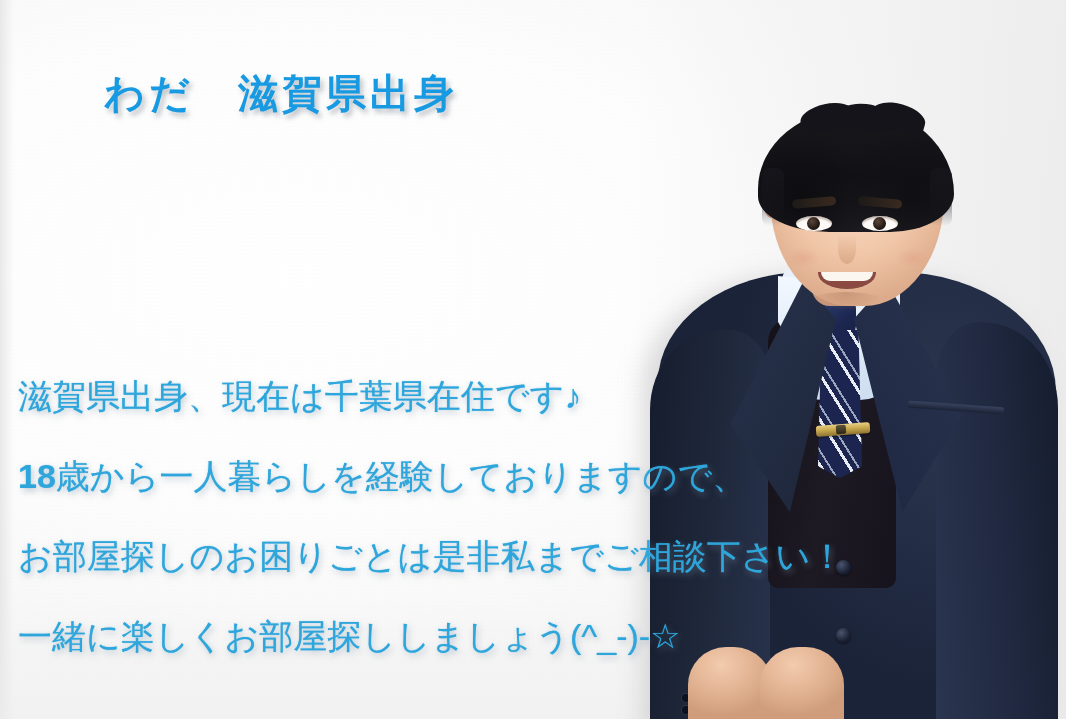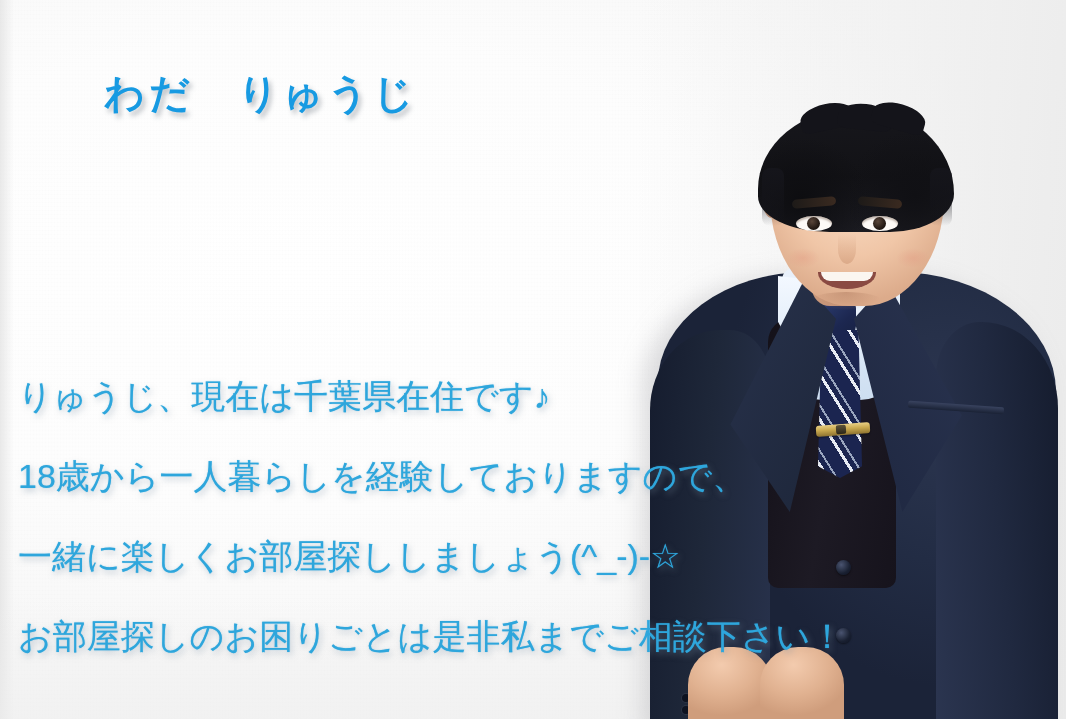--- a/index.html
+++ b/index.html
@@ -416,21 +416,21 @@
   .body-line {
     font-size: 34px;
     line-height: 80px;
     color: #2ea6dc;
     white-space: pre;
     text-shadow:
       0 0 1px rgba(46,166,220,.65),
       2px 3px 6px rgba(130,150,170,.50);
   }
   .body-line b {
-    font-weight: 400;
+    font-weight: 700;
     margin-top: 8px;
   }
 </style>
 </head>
 <body>
 
 <div id="stage">
 
   <div class="wall">
     <div class="wall-texture"></div>
@@ -493,25 +493,25 @@
       <div class="chin-shade"></div>
 
       <div class="hand-dark"></div>
       <div class="hand l"></div>
       <div class="hand r"></div>
     </div>
   </div>
 
   <div class="text-layer">
 
-    <div class="furigana">わだ　りゅうじ</div>
+    <div class="furigana">わだ　滋賀県出身</div>
 
 
     <div class="body-lines">
-      <div class="body-line">りゅうじ、現在は千葉県在住です♪</div>
+      <div class="body-line">滋賀県出身、現在は千葉県在住です♪</div>
       <div class="body-line"><b>18</b><span>歳から一人暮らしを経験しておりますので、</span></div>
+      <div class="body-line">お部屋探しのお困りごとは是非私までご相談下さい！</div>
       <div class="body-line">一緒に楽しくお部屋探ししましょう(^_-)-☆</div>
-      <div class="body-line">お部屋探しのお困りごとは是非私までご相談下さい！</div>
     </div>
 
   </div>
 
 </div>
 
 </body></html>

